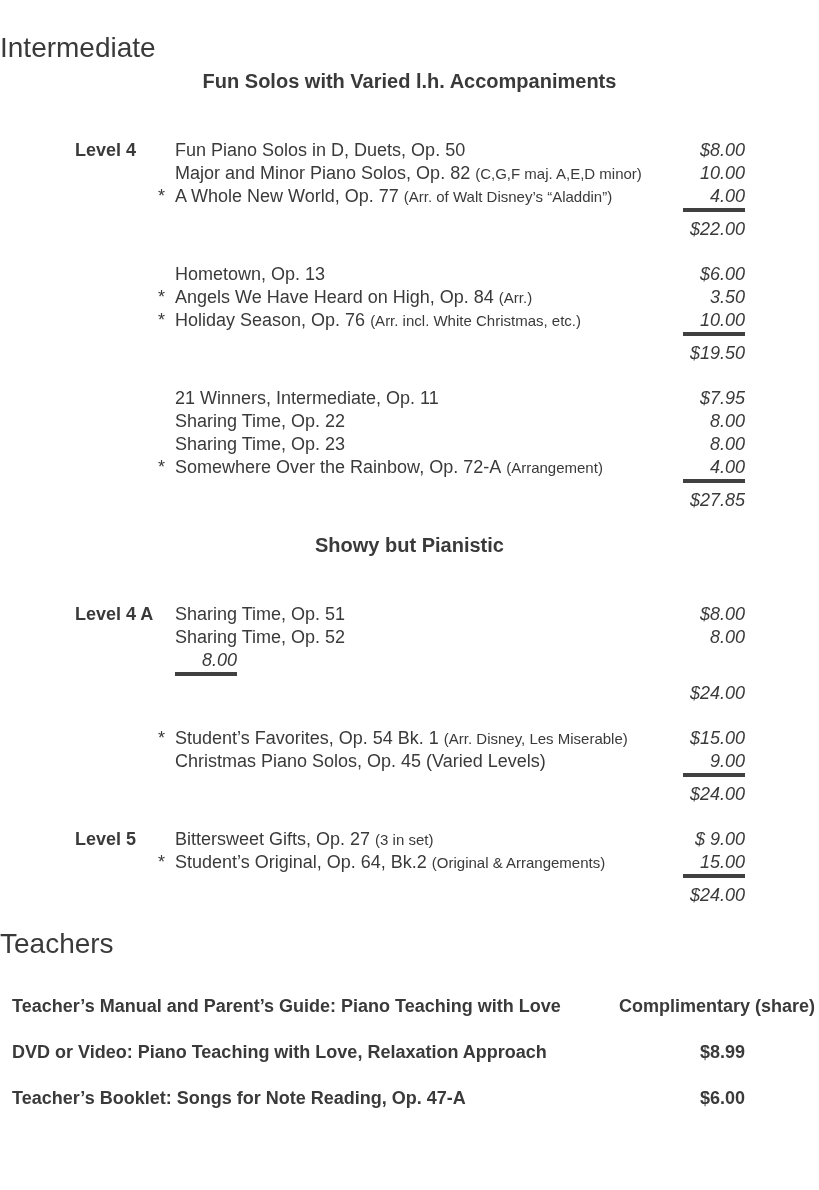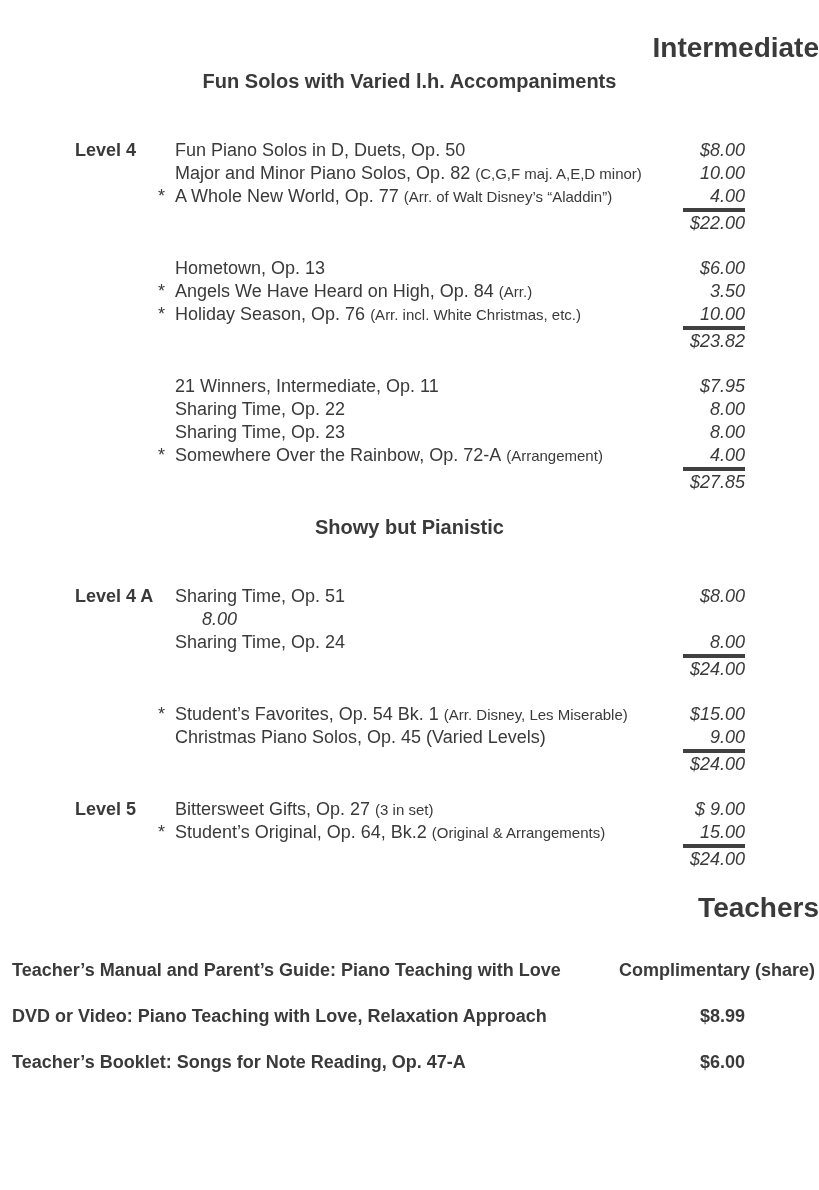--- a/index.html
+++ b/index.html
@@ -3,40 +3,40 @@
 <meta charset="utf-8">
 <style>
   html, body { margin:0; padding:0; }
   body {
     width:819px; min-height:1190px; background:#ffffff;
     font-family:"Liberation Sans", sans-serif;
     color:#3a3a3a;
     overflow-x:hidden;
   }
   .section-title {
-    font-size:28px; font-weight:bold; text-align:right;
+    font-size:28px; font-weight:normal; text-align:left;
     line-height:30px; margin:20px 0 7px 0;
   }
   .section:first-child .section-title { margin-top:33px; }
   .section-subtitle {
     font-size:20px; font-weight:bold; text-align:center;
     line-height:23px; margin:0 0 46px 0;
   }
   .group { margin-bottom:22px; }
   .row { display:flex; line-height:23px; font-size:18px; }
   .cell-label { flex:none; width:100px; margin-left:75px; font-weight:bold; white-space:nowrap; }
   .cell-item { flex:1; position:relative; white-space:nowrap; }
   .star { position:absolute; left:-17px; }
   .note { font-size:15px; margin-left:5px; }
   .cell-price {
     flex:none; width:62px; margin-right:74px;
     text-align:right; white-space:nowrap;font-style:italic;
   }
   .row.last-item .cell-price { border-bottom:4px solid #404040; }
-  .row.total-row { margin-top:0;gap:32px; }
+  .row.total-row { margin-top:6px;gap:32px; }
   .teachers .section-title { margin:20px 0 0 0; }
   #teacher-rows { margin-top:36px; }
   .teacher-row {
     position:relative; font-weight:bold; font-size:18px;
     line-height:23px; margin-bottom:23px; padding-left:12px;
     white-space:nowrap;
   }
   .t-price { position:absolute; top:0; white-space:nowrap; }
   .t-price.money { right:74px; }
   .t-price.wide { right:4px; }
@@ -83,21 +83,21 @@
             <div class="cell-price">3.50</div>
           </div>
           <div class="row last-item">
             <div class="cell-label"></div>
             <div class="cell-item"><span class="star">*</span><span class="name">Holiday Season, Op. 76</span><span class="note">(Arr. incl. White Christmas, etc.)</span></div>
             <div class="cell-price">10.00</div>
           </div>
           <div class="row total-row">
             <div class="cell-label"></div>
             <div class="cell-item"></div>
-            <div class="cell-price">$23.82</div>
+            <div class="cell-price">$19.50</div>
           </div>
         </div>
         <div class="group">
           <div class="row">
             <div class="cell-label"></div>
             <div class="cell-item"><span class="name">21 Winners, Intermediate, Op. 11</span></div>
             <div class="cell-price">$7.95</div>
           </div>
           <div class="row">
             <div class="cell-label"></div>
@@ -124,25 +124,25 @@
       <div class="section">
         <div class="section-subtitle">Showy but Pianistic</div>
         <div class="group">
           <div class="row">
             <div class="cell-label">Level 4 A</div>
             <div class="cell-item"><span class="name">Sharing Time, Op. 51</span></div>
             <div class="cell-price">$8.00</div>
           </div>
           <div class="row">
             <div class="cell-label"></div>
+            <div class="cell-item"><span class="name">Sharing Time, Op. 52</span></div>
             <div class="cell-price">8.00</div>
           </div>
           <div class="row last-item">
             <div class="cell-label"></div>
-            <div class="cell-item"><span class="name">Sharing Time, Op. 24</span></div>
             <div class="cell-price">8.00</div>
           </div>
           <div class="row total-row">
             <div class="cell-label"></div>
             <div class="cell-item"></div>
             <div class="cell-price">$24.00</div>
           </div>
         </div>
         <div class="group">
           <div class="row">

